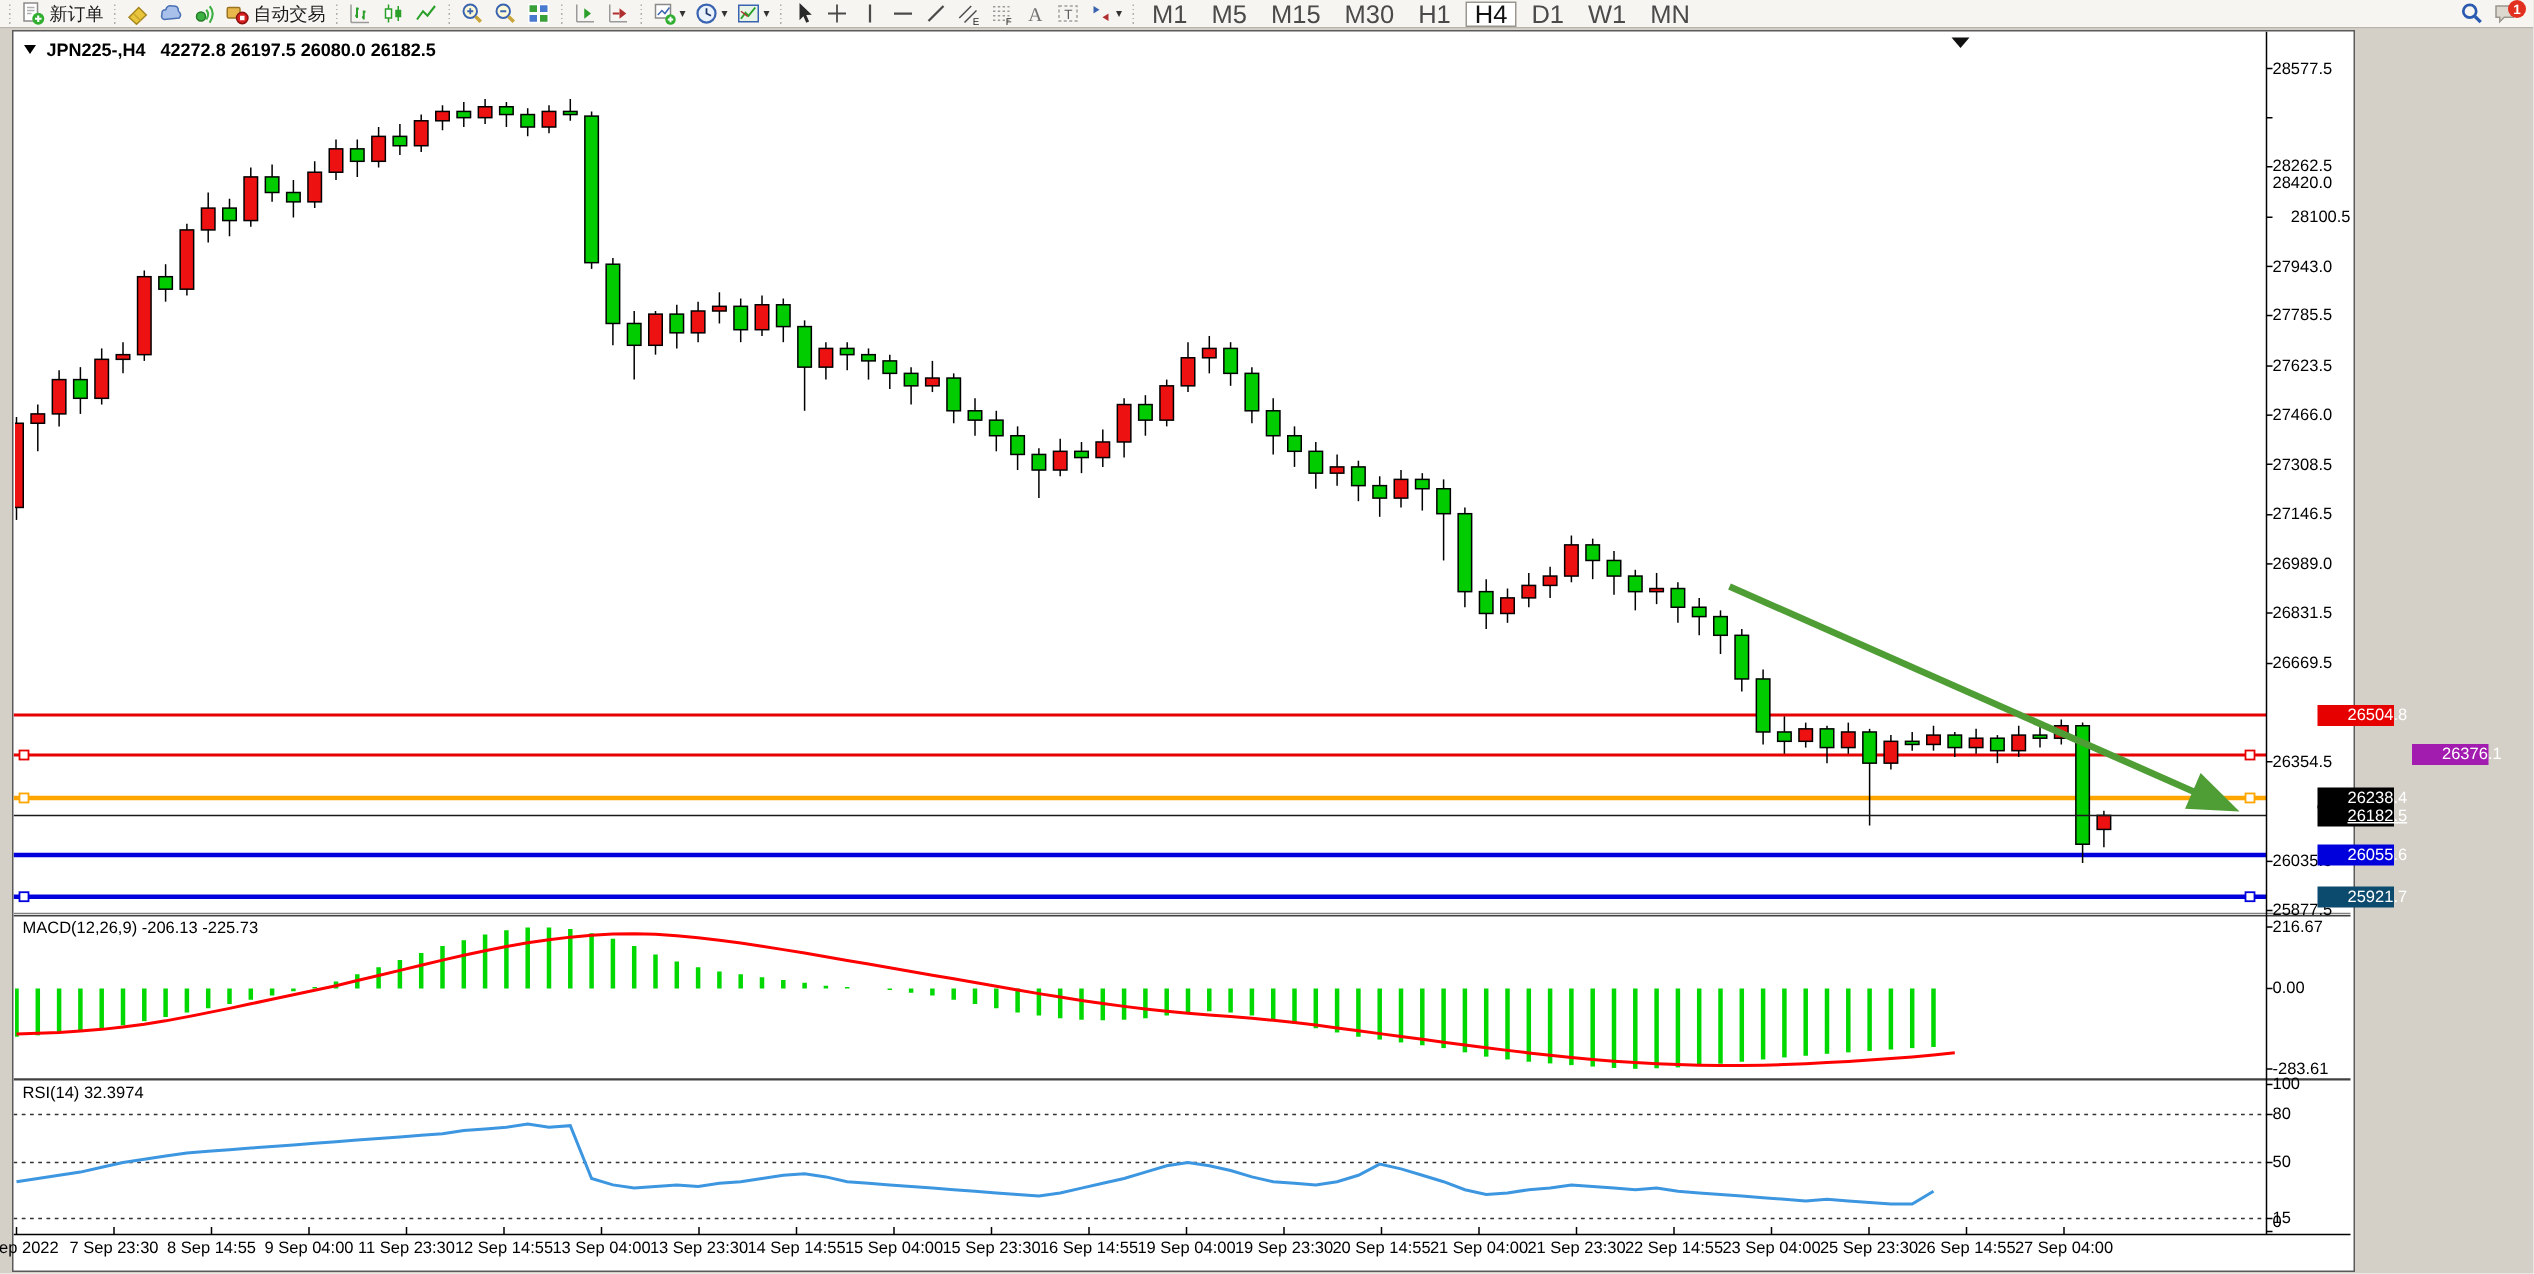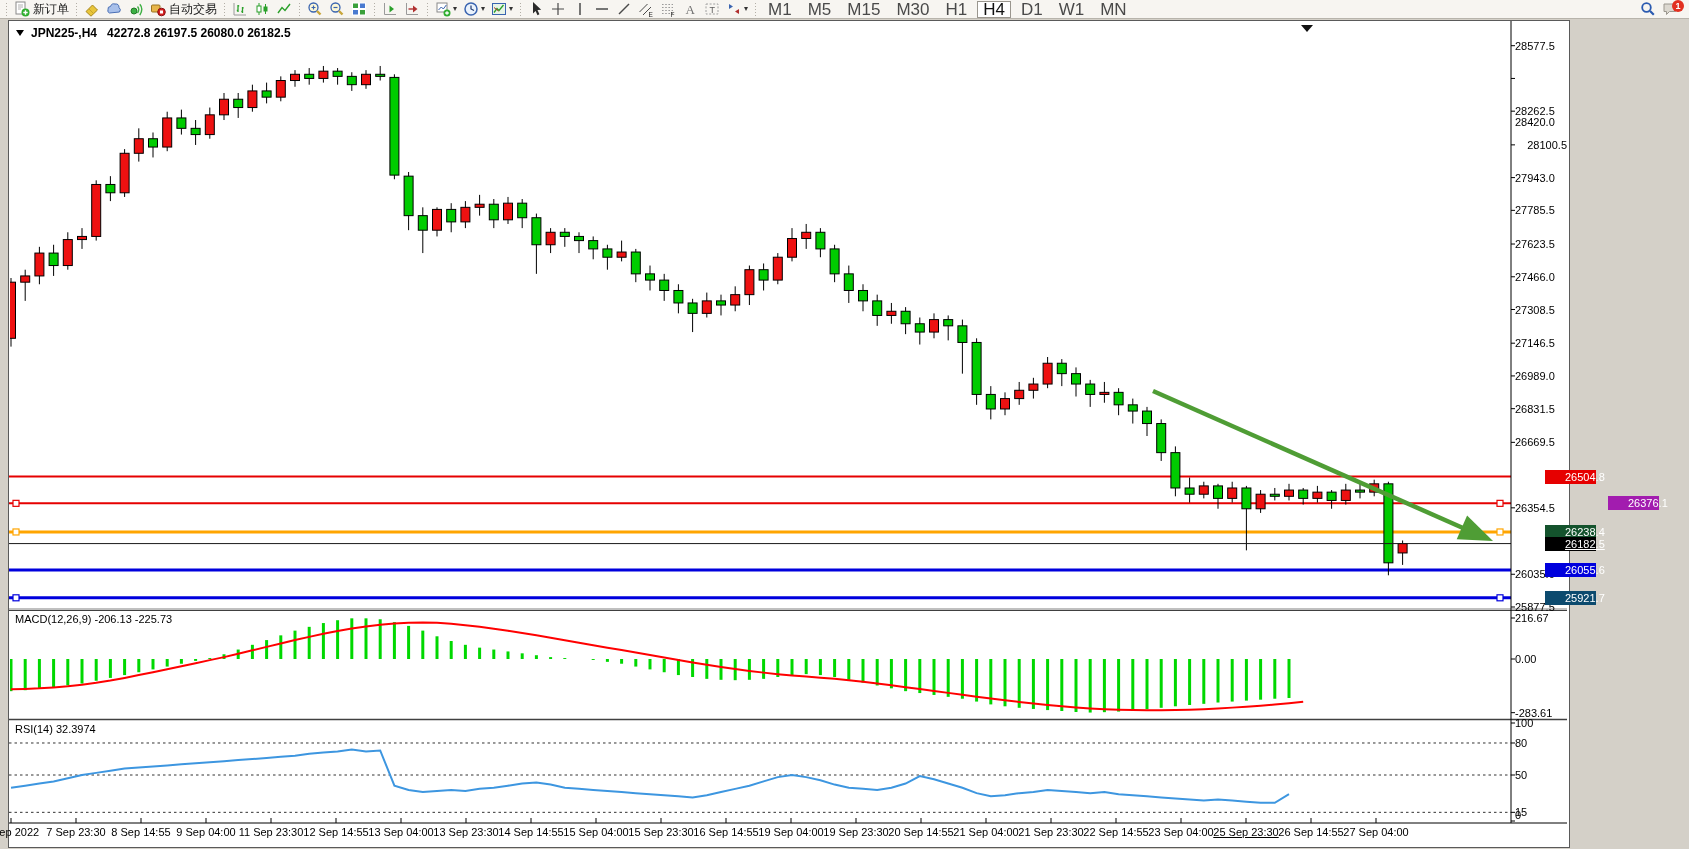--- a/index.html
+++ b/index.html
@@ -673,21 +673,21 @@
       <div class="tick-label" style="left: 1506px; top: 281.51px;">27308.5</div>
       <div class="tick-label" style="left: 1506px; top: 315.188px;">27146.5</div>
       <div class="tick-label" style="left: 1506px; top: 347.93px;">26989.0</div>
       <div class="tick-label" style="left: 1506px; top: 380.672px;">26831.5</div>
       <div class="tick-label" style="left: 1506px; top: 414.35px;">26669.5</div>
       <div class="tick-label" style="left: 1506px; top: 578.998px;">25877.5</div>
       <div class="tick-label" style="left: 1506px; top: 479.835px;">26354.5</div>
       <div class="tick-label" style="left: 1506px; top: 546.255px;">26035.0</div>
       <div class="price-tag" style="left: 1503px; top: 448.589px; background: rgb(230, 0, 0);">26504.8</div>
       <div class="price-tag" style="left: 1566px; top: 475.345px; background: #a21caf;">26376.1</div>
-      <div class="price-tag" style="left: 1503px; top: 503.971px; background: #14532d;">26238.4</div>
+      <div class="price-tag" style="left: 1503px; top: 503.971px; background: #000000;">26238.4</div>
       <div class="price-tag" style="left: 1503px; top: 541.973px; background: rgb(0, 0, 221);">26055.6</div>
       <div class="price-tag" style="left: 1503px; top: 569.809px; background: #0c4a6e;">25921.7</div>
       <div class="price-tag" style="left: 1503px; top: 515.592px; background: rgb(0, 0, 0); text-decoration: underline;">26182.5</div>
       <div class="tick-label" style="left: 1506px; top: 590.006px;">216.67</div>
       <div class="tick-label" style="left: 1506px; top: 631px;">0.00</div>
       <div class="tick-label" style="left: 1506px; top: 684.659px;">-283.61</div>
       <div class="tick-label" style="left: 1506px; top: 695px;">100</div>
       <div class="tick-label" style="left: 1506px; top: 714.999px;">80</div>
       <div class="tick-label" style="left: 1506px; top: 747px;">50</div>
       <div class="tick-label" style="left: 1506px; top: 784.335px;">15</div>
@@ -704,17 +704,17 @@
       <div class="time-label" style="left: 587px; top: 805px;">15 Sep 04:00</div>
       <div class="time-label" style="left: 652px; top: 805px; text-align: center;">15 Sep 23:30</div>
       <div class="time-label" style="left: 717px; top: 805px;">16 Sep 14:55</div>
       <div class="time-label" style="left: 782px; top: 805px;">19 Sep 04:00</div>
       <div class="time-label" style="left: 847px; top: 805px;">19 Sep 23:30</div>
       <div class="time-label" style="left: 912px; top: 805px;">20 Sep 14:55</div>
       <div class="time-label" style="left: 977px; top: 805px;">21 Sep 04:00</div>
       <div class="time-label" style="left: 1042px; top: 805px;">21 Sep 23:30</div>
       <div class="time-label" style="left: 1107px; top: 805px;">22 Sep 14:55</div>
       <div class="time-label" style="left: 1172px; top: 805px;">23 Sep 04:00</div>
-      <div class="time-label" style="left: 1237px; top: 805px; text-decoration: underline;">25 Sep 23:30</div>
+      <div class="time-label" style="left: 1237px; top: 805px;">25 Sep 23:30</div>
       <div class="time-label" style="left: 1302px; top: 805px;">26 Sep 14:55</div>
       <div class="time-label" style="left: 1367px; top: 805px;">27 Sep 04:00</div>
     </div>
 </div>
 
 </body></html>

